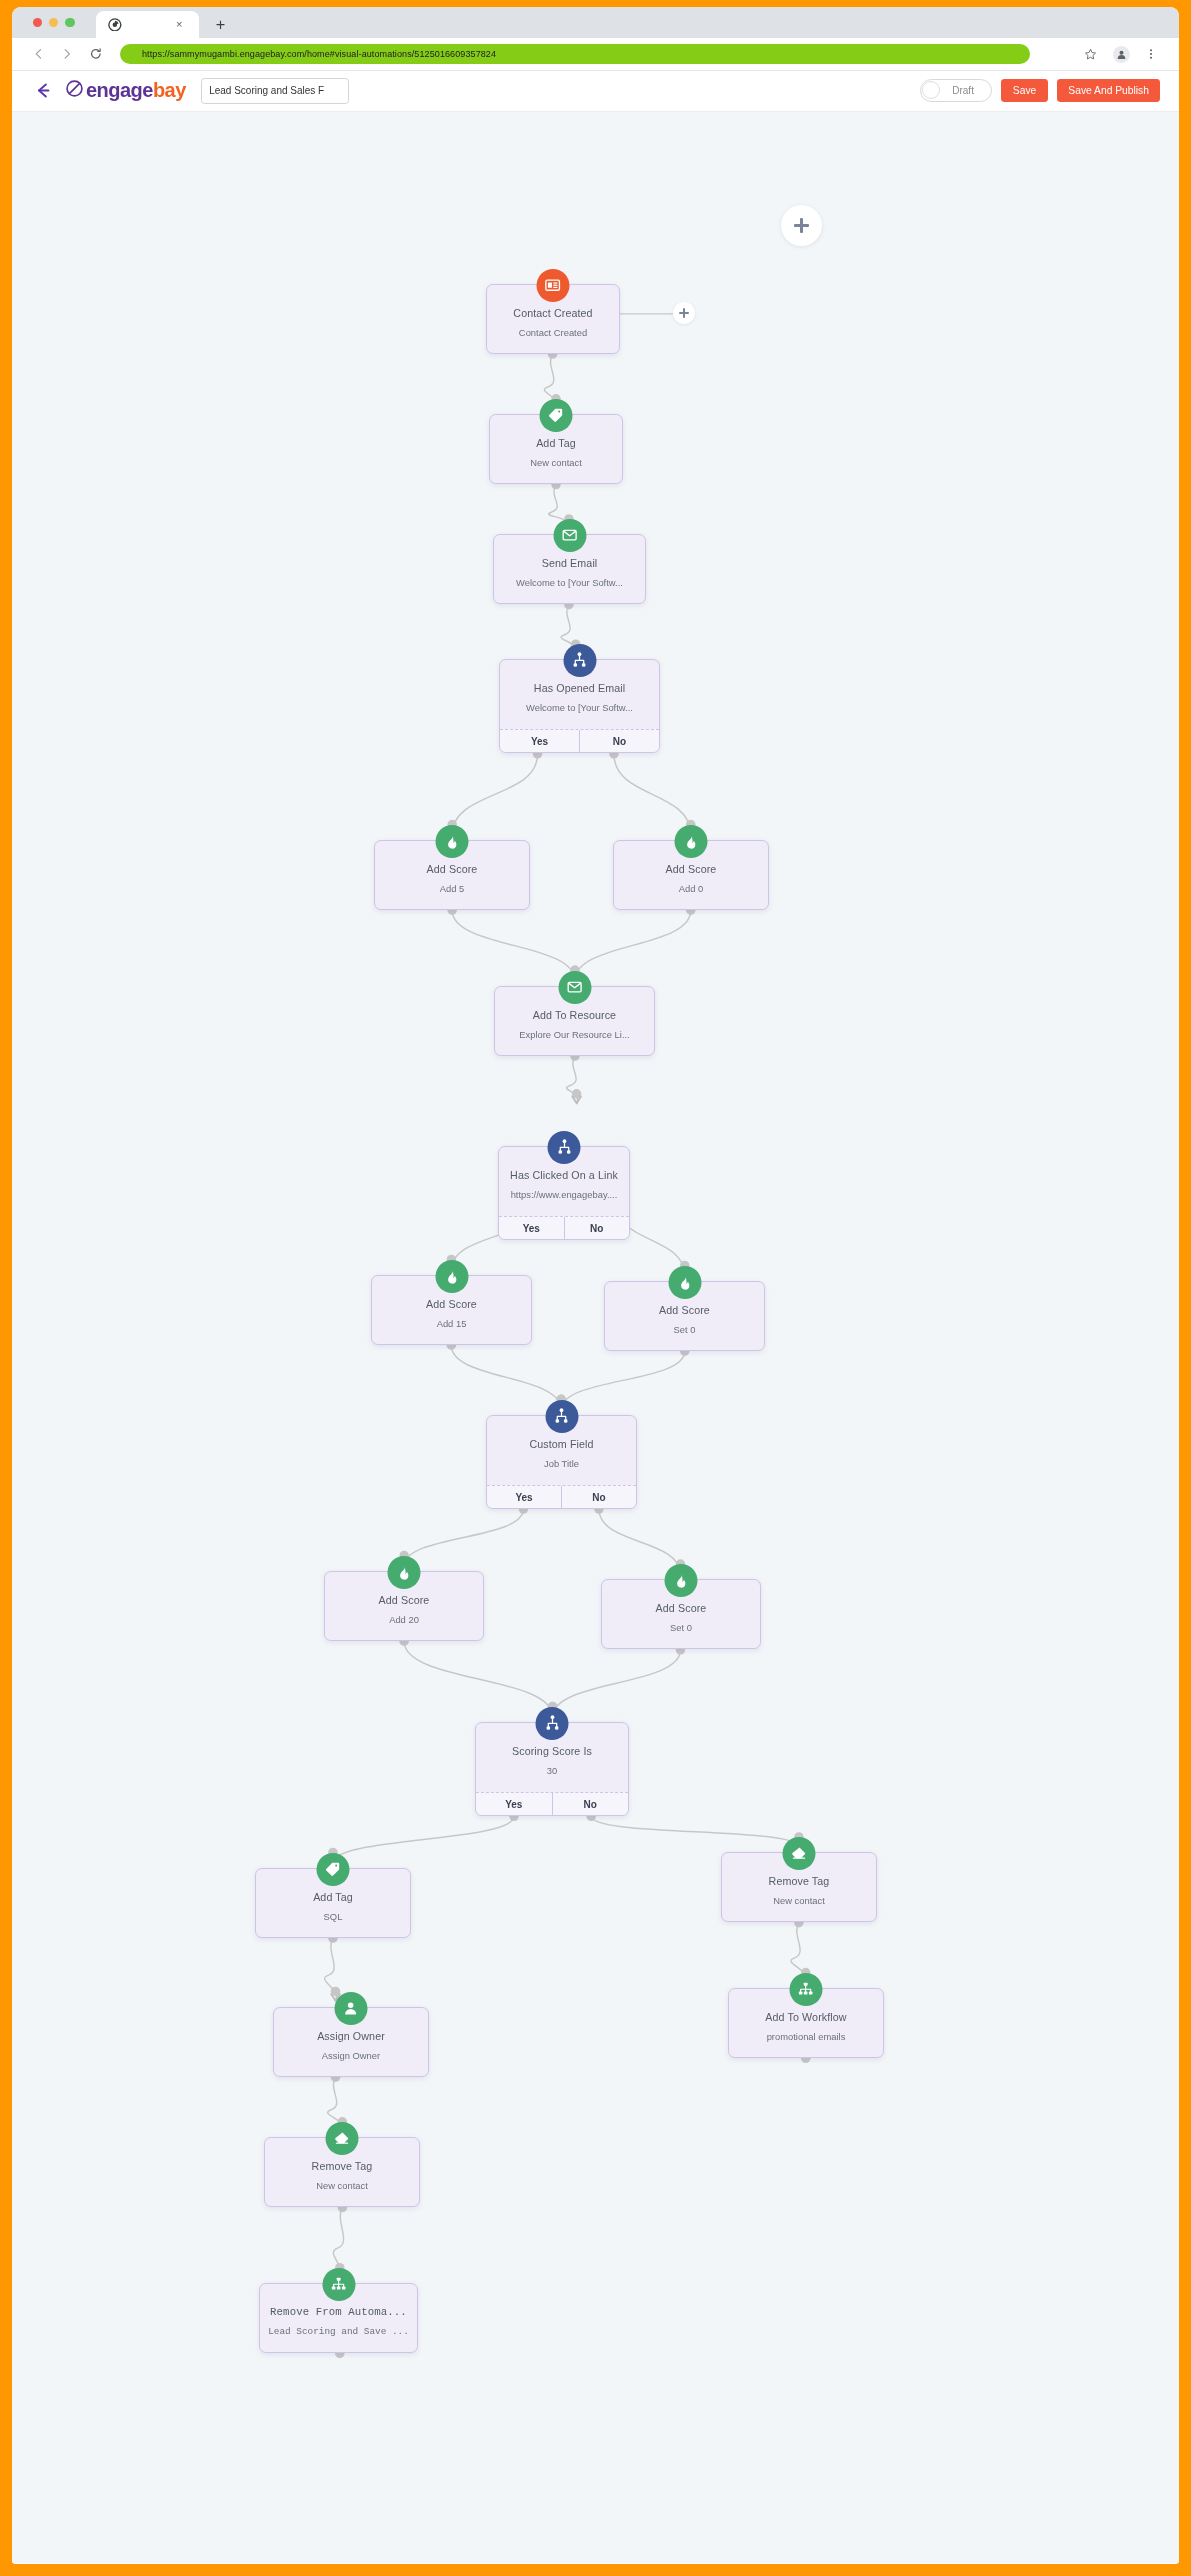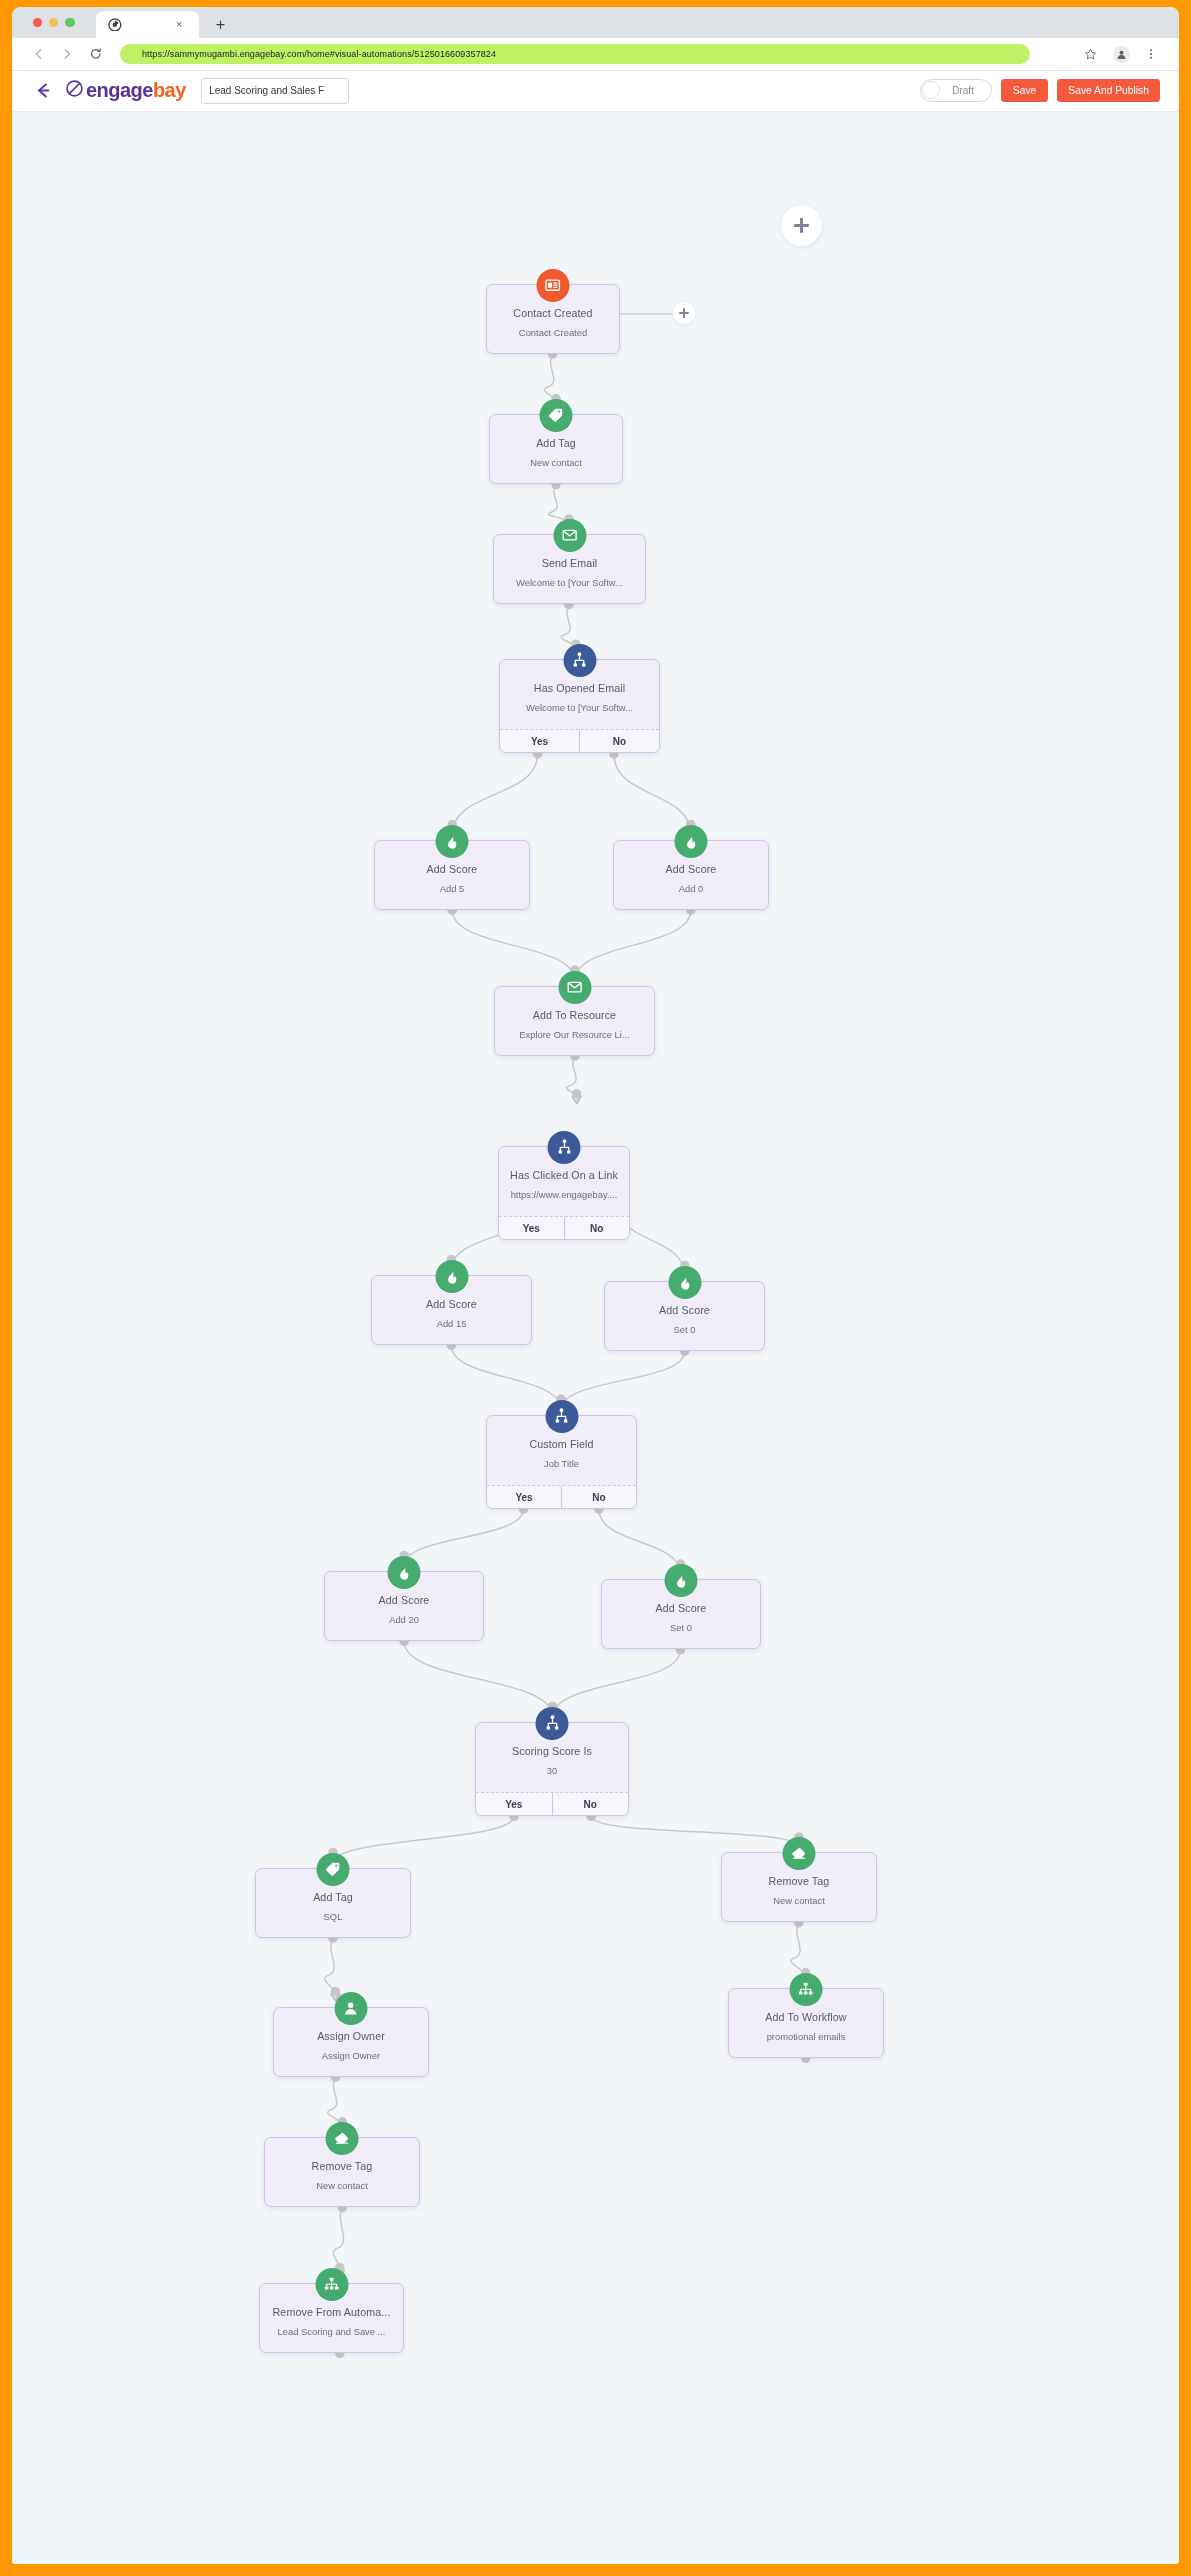--- a/index.html
+++ b/index.html
@@ -46,21 +46,21 @@
   .toolbar {
     position:relative; height:33px; background:#fff;
     border-bottom:0.9px solid #e6e6e6;
     display:flex; align-items:center;
   }
   .navbtn { width:22px; height:22px; margin-left:6.9px; color:#9aa0a6; display:flex; align-items:center; justify-content:center; }
   .navbtn:first-child { margin-left:15.4px; }
   .navbtn svg { display:block; }
   .omnibox {
     position:absolute; left:108px; top:6px; width:910px; height:20.6px;
-    background:#bef264; border-radius:11px;
+    background:#84cc16; border-radius:11px;
     display:flex; align-items:center;
   }
   .omnibox .urltext {
     margin-left:22px; font-size:9px; color:#202124; letter-spacing:0.1px;
     white-space:nowrap; overflow:hidden;
   }
   .tbicon { position:absolute; top:6.9px; width:19px; height:19px; display:flex; align-items:center; justify-content:center; }
   .tbicon.star { right:79px; }
   .tbicon.avatar { right:48px; }
   .tbicon.menu  { right:19px; }
@@ -570,21 +570,21 @@
           <div class="node" style="left: 252px; top: 2025px; width: 156px; height: 70px;">
             <div class="bubble green" style="top: -16.3px;">
               <svg width="16.3" height="16.3" viewBox="0 0 24 24">
                 <path d="M13.2 3.6 L21 11.4 a1.7 1.7 0 0 1 0 2.4 l-5.6 5.6 H8.2 L3 14.2 a1.7 1.7 0 0 1 0 -2.4 Z" fill="#fff"></path>
                 <path d="M4.4 19.4 H20.6" stroke="#fff" stroke-width="2" stroke-linecap="round"></path>
               </svg>
             </div>
             <div class="title">Remove Tag</div>
             <div class="sub">New contact</div>
           </div>
-          <div class="node" style="left: 247px; top: 2171px; width: 145px; height: 70px;">
+          <div class="node" style="left: 247px; top: 2171px; width: 159px; height: 70px; font-family: Liberation Mono, monospace;">
             <div class="bubble green" style="top: -16.3px;">
               <svg width="16.3" height="16.3" viewBox="0 0 24 24">
                 <rect x="9.2" y="2.4" width="5.6" height="4.6" rx="1" fill="#fff"></rect>
                 <rect x="2" y="15.4" width="5.2" height="4.6" rx="1" fill="#fff"></rect>
                 <rect x="9.4" y="15.4" width="5.2" height="4.6" rx="1" fill="#fff"></rect>
                 <rect x="16.8" y="15.4" width="5.2" height="4.6" rx="1" fill="#fff"></rect>
                 <path d="M12 7 V10.6 M4.6 15.4 V12.2 H19.4 V15.4 M12 12.2 V15.4" fill="none" stroke="#fff" stroke-width="1.7" stroke-linecap="round" stroke-linejoin="round"></path>
               </svg>
             </div>
             <div class="title">Remove From Automa...</div>

